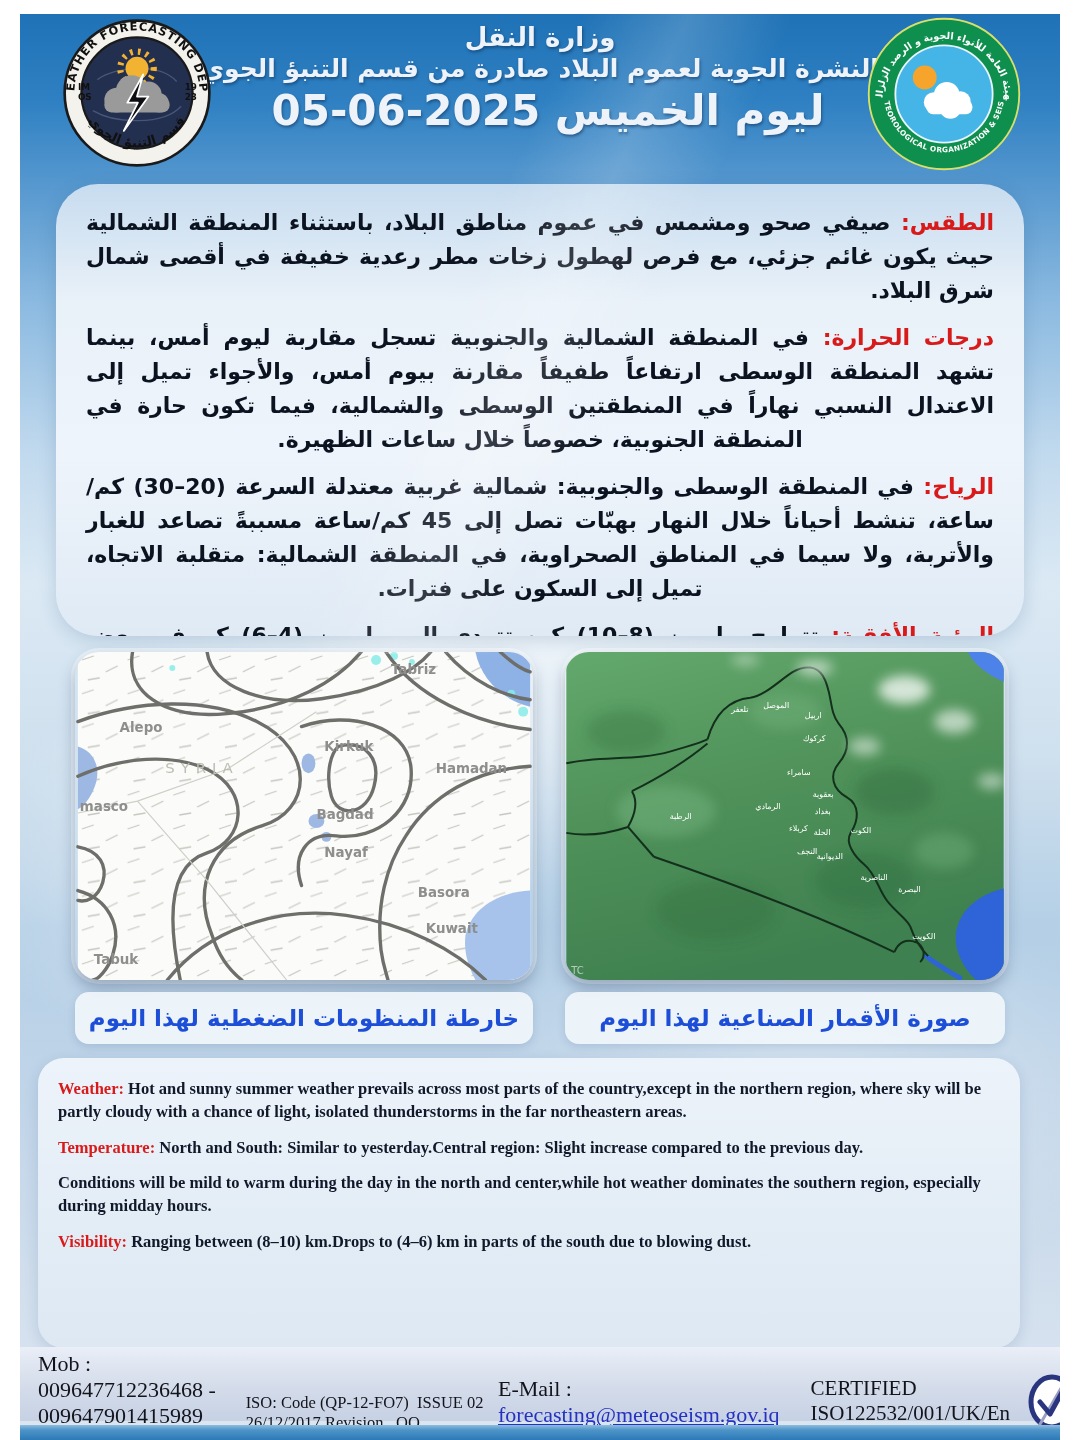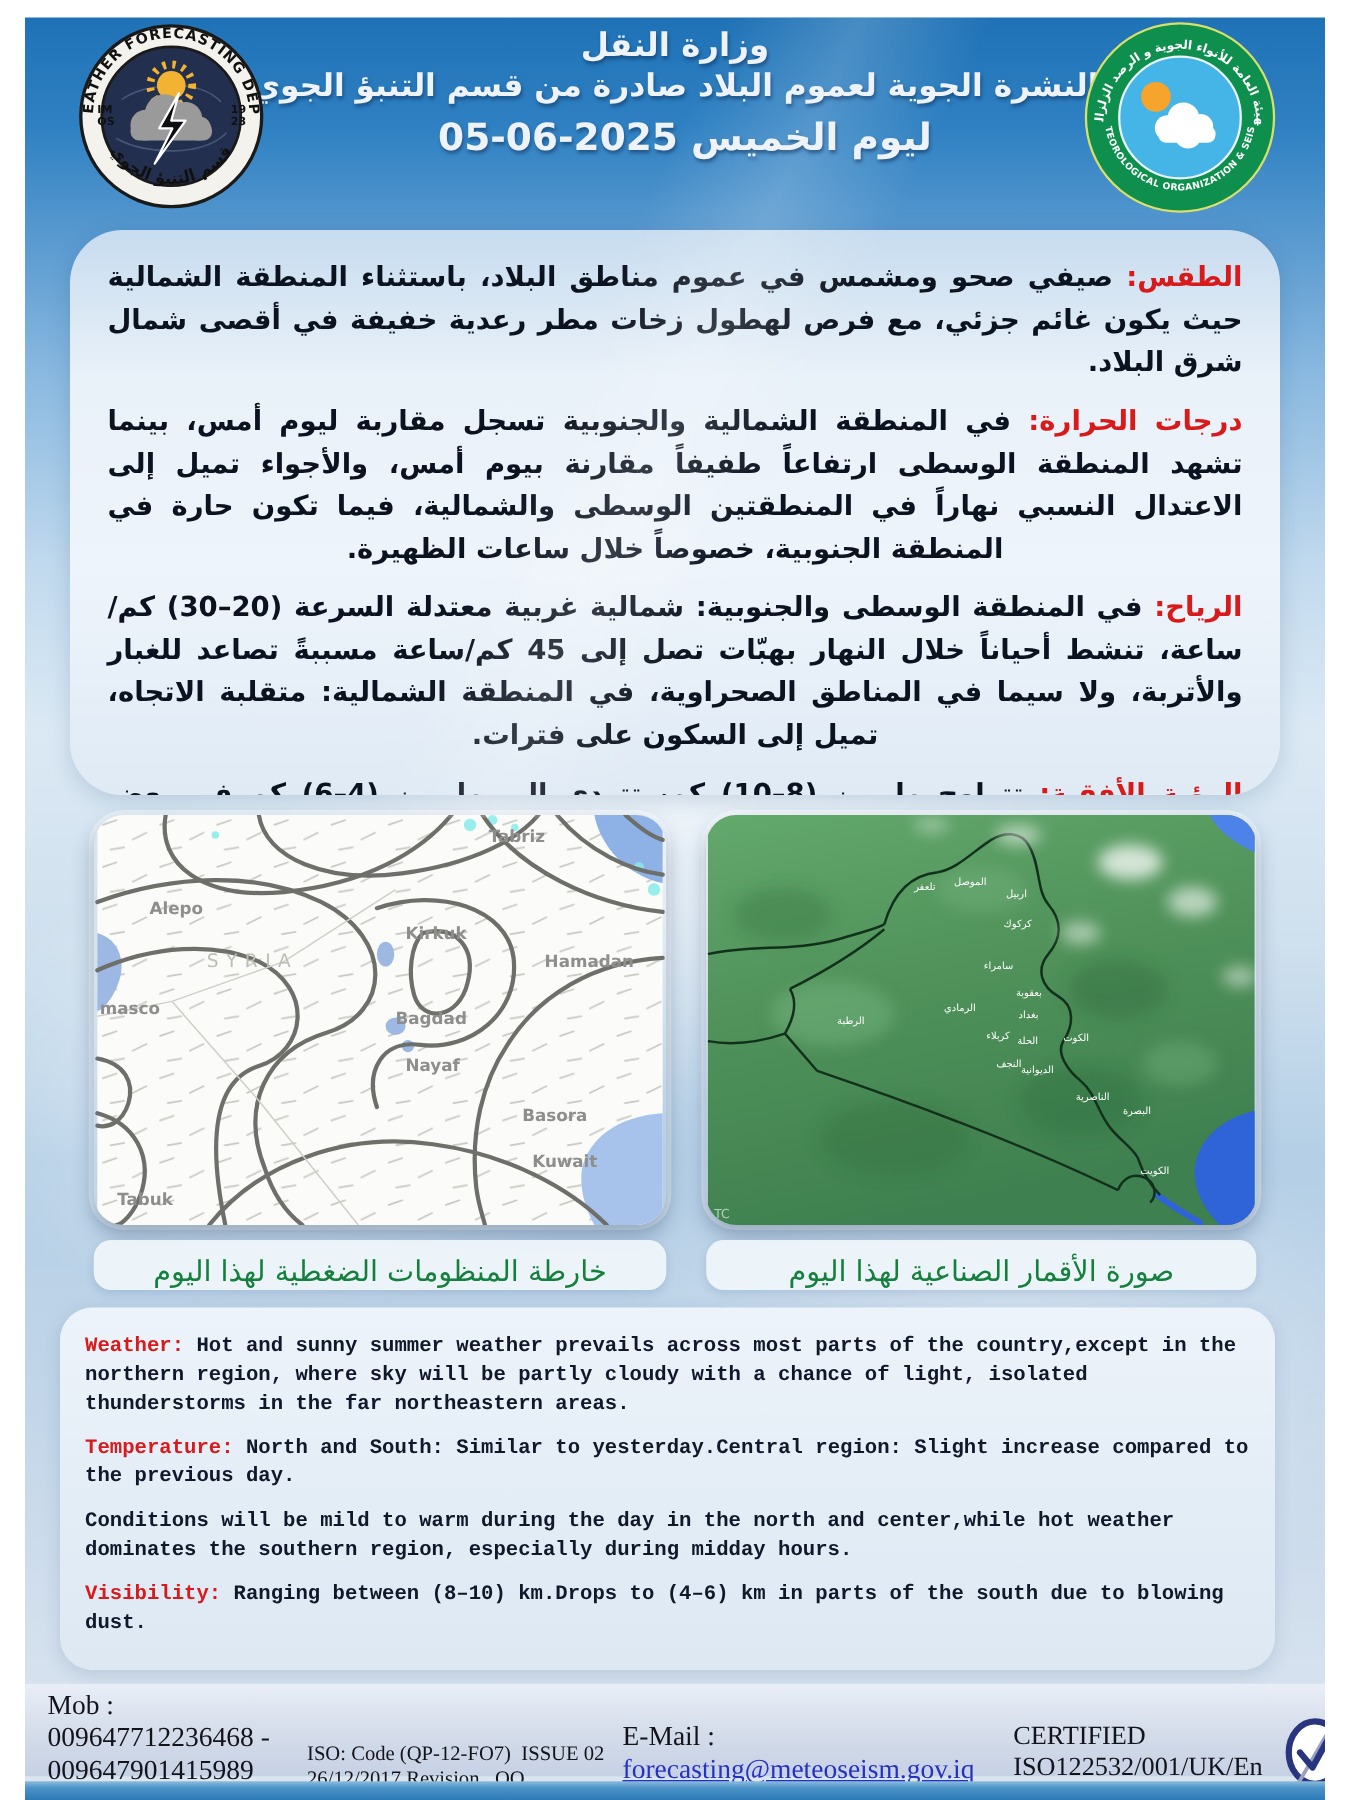--- a/index.html
+++ b/index.html
@@ -16,21 +16,21 @@
 
   
   .masthead{position:relative;height:162px;}
   .logo-left{position:absolute;left:42px;top:4px;}
   .logo-right{position:absolute;right:38px;top:2px;}
   .titles{text-align:center;padding-top:8px;color:#eef3fa;font-weight:bold;
     text-shadow:1px 2px 3px rgba(10,40,80,.5);}
   .t1{font-size:26px;line-height:30px;}
   .t2{font-size:28px;line-height:36px;}
   .t3{font-size:25px;line-height:34px;}
-  .t4{font-size:30px;line-height:50px;direction:rtl;margin-left:16px;}
+  .t4{font-size:42px;line-height:50px;direction:rtl;margin-left:16px;}
 
   
   .ar-box{margin:8px 36px 0 36px;height:452px;box-sizing:border-box;border-radius:42px;
     background:linear-gradient(180deg,#c7dcef 0%,#e9f1f9 26%,#eef4fb 60%,#dfeaf5 100%);
     box-shadow:0 4px 18px rgba(30,70,120,.18);
     padding:22px 30px 18px 30px;overflow:hidden;}
   .ar-box p{margin:0 0 13px 0;direction:rtl;text-align:justify;color:#0c1320;
     font-size:22px;font-weight:bold;line-height:34px;}
   .ar-box p.last-center{text-align-last:center;}
   .lbl-ar{color:#d81a1a;}
@@ -38,31 +38,31 @@
   
   .maps-row{margin:16px 55px 0 55px;display:flex;justify-content:space-between;}
   .map-fig{margin:0;border-radius:24px;overflow:hidden;
     box-shadow:0 8px 16px rgba(20,50,90,.35), 0 0 0 4px rgba(255,255,255,.45);}
   .map-fig svg{display:block;}
   .pcity{fill:#8e8e8c;font-size:13.5px;font-weight:bold;font-family:"DejaVu Sans",sans-serif;}
   .region{fill:#bdbdb4;font-size:15px;letter-spacing:6px;}
   .scity{fill:#ffffff;font-size:8px;font-family:"DejaVu Sans",sans-serif;}
 
   .captions-row{margin:12px 55px 0 55px;display:flex;justify-content:space-between;}
-  .cap{height:40px;line-height:52px;border-radius:14px;background:rgba(238,244,250,.95);
-    text-align:center;font-size:23px;font-weight:normal;color:#15803d;direction:rtl;
+  .cap{height:52px;line-height:52px;border-radius:14px;background:rgba(238,244,250,.95);
+    text-align:center;font-size:23px;font-weight:bold;color:#1d4ed8;direction:rtl;
     box-shadow:0 3px 8px rgba(30,70,120,.15);}
   .cap.left{width:458px;}
   .cap.right{width:440px;}
 
   
-  .en-box{margin:14px 40px 0 28px;height:290px;box-sizing:border-box;border-radius:26px;
+  .en-box{margin:14px 40px 0 18px;height:290px;box-sizing:border-box;border-radius:26px;
     background:linear-gradient(180deg,#edf3fa 0%,#e3edf6 55%,#dde8f3 100%);
     box-shadow:0 4px 14px rgba(30,70,120,.15);
-    padding:20px 20px 14px 20px;overflow:hidden;font-family:Liberation Mono, monospace;}
+    padding:20px 20px 14px 20px;overflow:hidden;font-family:Liberation Serif, serif;}
   .en-box p{margin:0 0 13px 0;font-size:16.5px;font-weight:bold;line-height:1.38;color:#10182a;}
   .lbl-en{color:#d81a1a;}
 
   
   .foot{position:absolute;left:0;right:0;bottom:19px;height:74px;
     background:linear-gradient(180deg,#e9eef7 0%,#d4dcea 55%,#c6d1e4 100%);
     display:grid;grid-template-columns:460px 1fr 215px;align-items:center;
     padding:4px 14px 4px 18px;box-sizing:border-box;
     font-family:"Liberation Serif","DejaVu Serif",serif;color:#13131b;}
   .foot .col{display:flex;flex-direction:row;justify-content:center;gap:7px;}

